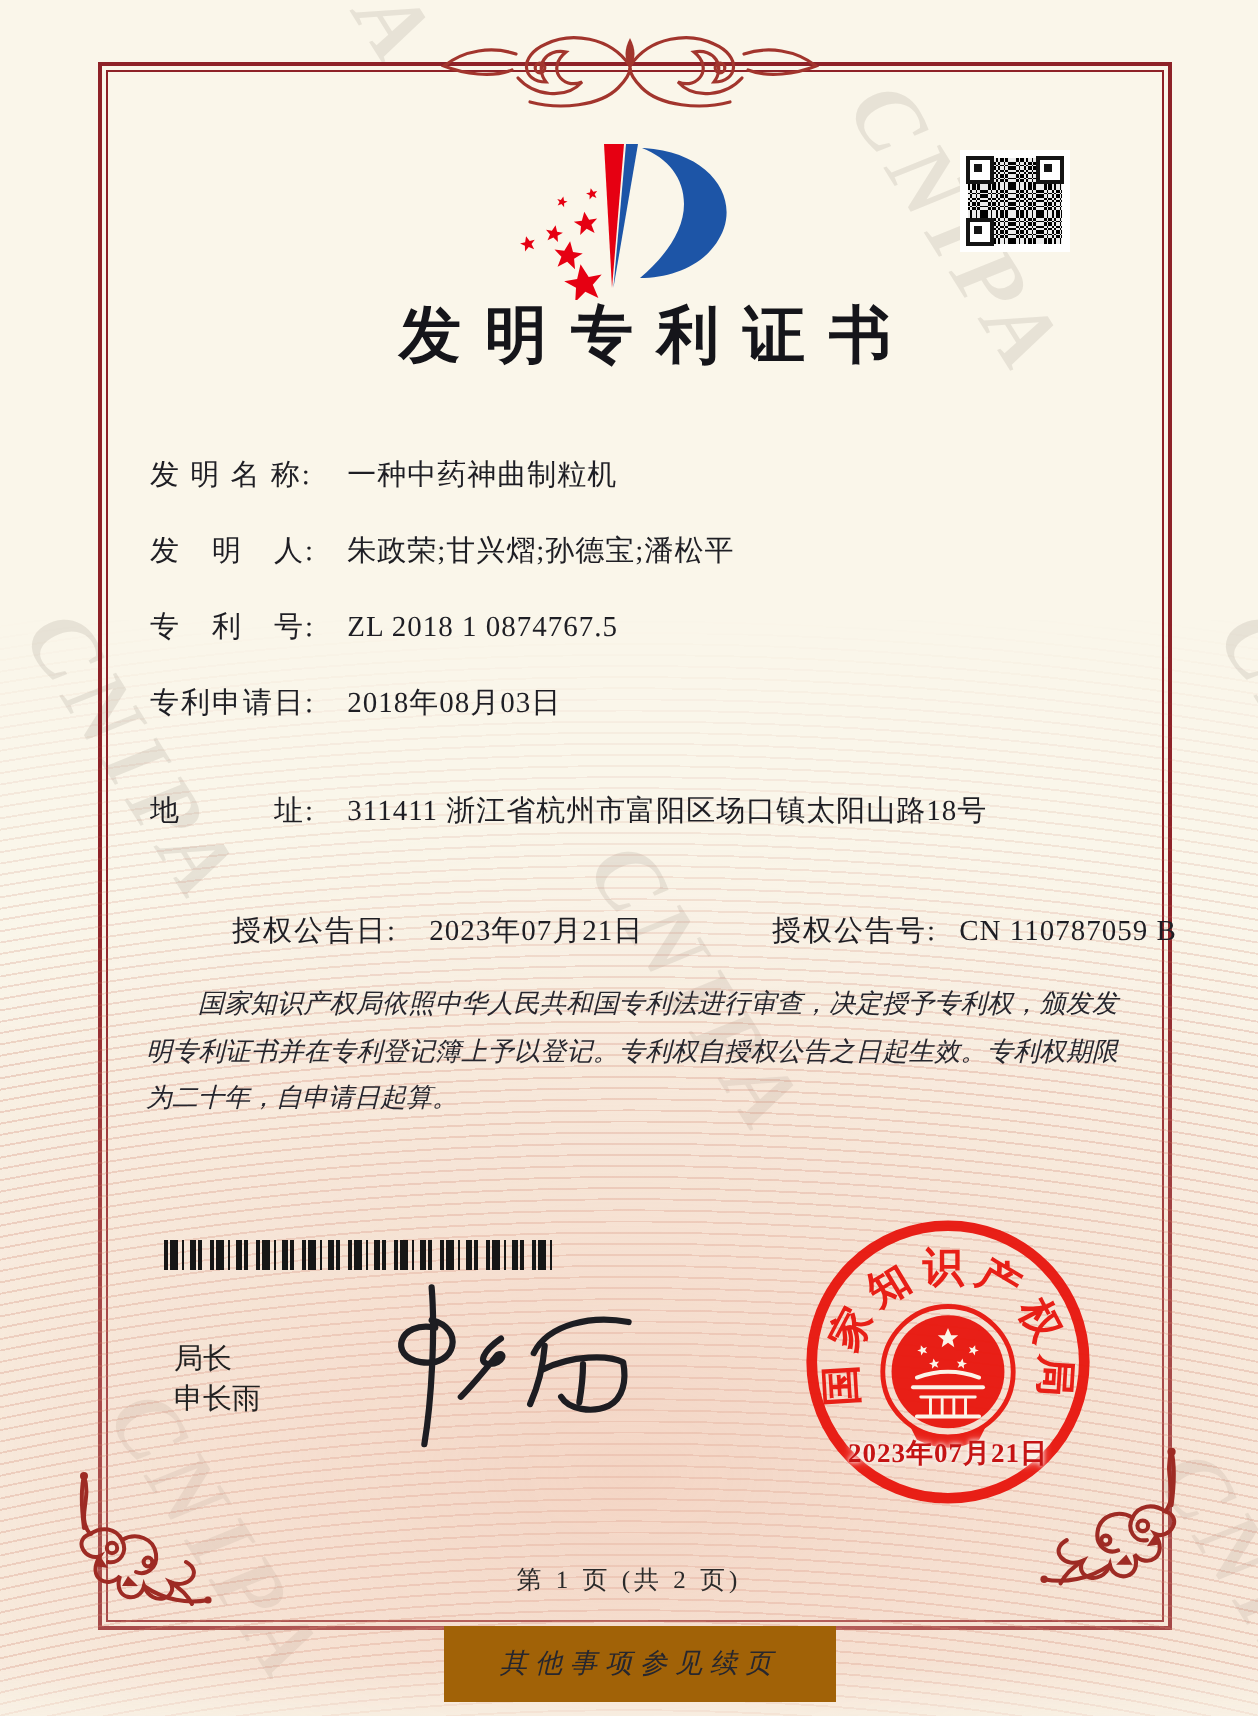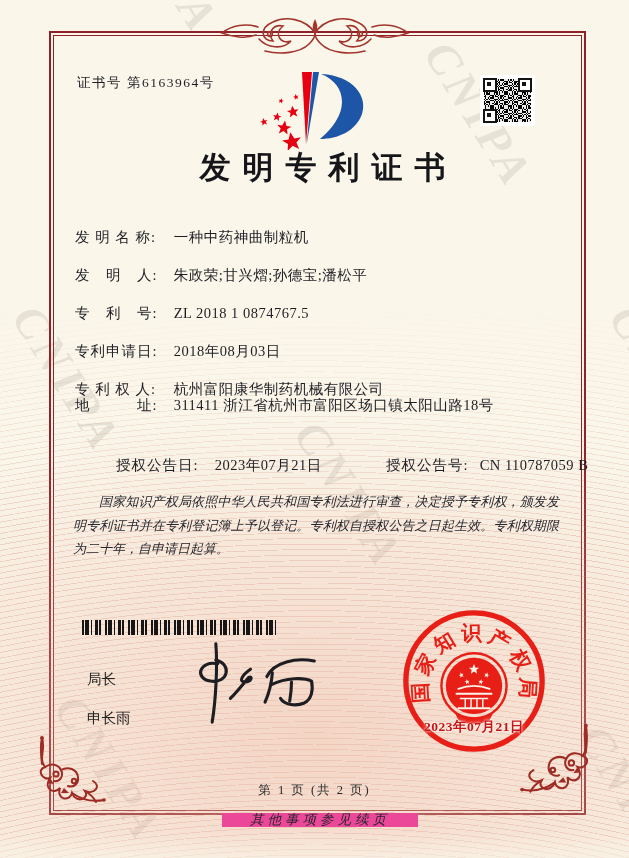--- a/index.html
+++ b/index.html
@@ -87,36 +87,36 @@
     position:absolute;left:82px;top:620px;width:196px;height:15px;
     background:repeating-linear-gradient(90deg,
       #161616 0 2px, transparent 2px 3px,
       #161616 3px 7px, transparent 7px 9px,
       #161616 9px 10px, transparent 10px 13px,
       #161616 13px 16px, transparent 16px 17px,
       #161616 17px 19px, transparent 19px 23px);
   }
 
   .signer{position:absolute;left:87px;top:670px;font-family:"Liberation Sans","DejaVu Sans",sans-serif;font-size:14.5px;color:#222;}
-  .signer .role{display:block;margin-bottom:20px;}
+  .signer .role{display:block;margin-bottom:1px;}
   .sig{position:absolute;left:183px;top:636px;width:155px;height:92px;}
 
   
   .seal{position:absolute;left:401px;top:608px;width:146px;height:146px;opacity:0.95;}
   .seal-date{
     position:absolute;left:401px;top:718px;width:146px;text-align:center;
     font-size:13.5px;font-weight:bold;color:#c51414;letter-spacing:0.5px;
     text-shadow:0 0 2px rgba(255,255,255,.95), 0 0 4px rgba(255,255,255,.8);
   }
 
   .page-num{position:absolute;left:0;top:782px;width:629px;text-align:center;font-size:12.5px;letter-spacing:2px;color:#2a2a2a;}
 
   .cont-box{
-    position:absolute;left:222px;top:813px;width:196px;height:14px;
-    background:#ec4899;display:flex;align-items:center;justify-content:center;z-index:5;text-align:right;
+    position:absolute;left:222px;top:813px;width:196px;height:38px;
+    background:#a16207;display:flex;align-items:center;justify-content:center;z-index:5;text-align:right;
   }
   .cont-box span{font-size:13.5px;font-style:italic;letter-spacing:4px;color:#26262e;}
 
   
   .orn-top{position:absolute;left:212px;top:13px;width:206px;height:42px;z-index:3;}
   .orn-bl{position:absolute;left:34px;top:736px;width:72px;height:84px;z-index:5;}
   .orn-br{position:absolute;left:520px;top:716px;width:74px;height:102px;z-index:5;transform:scaleX(-1);}
   .hidden-defs{position:absolute;width:0;height:0;overflow:hidden;}
 </style>
 </head>
@@ -139,21 +139,20 @@
   <span class="wm" style="left:552px;top:772px;">CNIPA</span>
 
   <div class="frame">
     <div class="frame-inner"></div>
   </div>
 
   <div class="waves"></div>
 
   <div class="content">
 
-    <div class="cert-no">证书号 第6163964号</div>
 
     <svg class="logo" viewBox="0 0 110 80">
       <path d="M64,4 C95,6 110,26 104,44 C98,61 80,69 62,69 C75,58 84,45 84,32 C84,19 76,9 63,4 Z" fill="#1d55a7"></path>
       <path d="M44,2 L54,2 L48,74 Z" fill="#e60012"></path>
       <path d="M55,2 L61,2 L48.7,74 Z" fill="#1d55a7"></path>
       <g fill="#e60012">
         <use href="#star5" transform="translate(38,27) scale(0.30) rotate(-12)"></use>
         <use href="#star5" transform="translate(23,31) scale(0.28) rotate(14)"></use>
         <use href="#star5" transform="translate(35,42) scale(0.62) rotate(-8)"></use>
         <use href="#star5" transform="translate(19,47) scale(0.45) rotate(10)"></use>
@@ -180,24 +179,20 @@
       <span class="lbl">发　明　人:</span>
       <span class="val">朱政荣;甘兴熠;孙德宝;潘松平</span>
     </div>
     <div class="row r2">
       <span class="lbl">专　利　号:</span>
       <span class="val">ZL 2018 1 0874767.5</span>
     </div>
     <div class="row r3">
       <span class="lbl">专利申请日:</span>
       <span class="val">2018年08月03日</span>
-    </div>
-    <div class="row r4">
-      <span class="lbl">专 利 权 人:</span>
-      <span class="val">杭州富阳康华制药机械有限公司</span>
     </div>
     <div class="row r5">
       <span class="lbl">地　　　址:</span>
       <span class="val">311411 浙江省杭州市富阳区场口镇太阳山路18号</span>
     </div>
     <div class="row r6">
       <span class="lbl">授权公告日:</span>
       <span class="val">2023年07月21日</span>
       <span class="pair2">
         <span class="lbl">授权公告号:</span>

